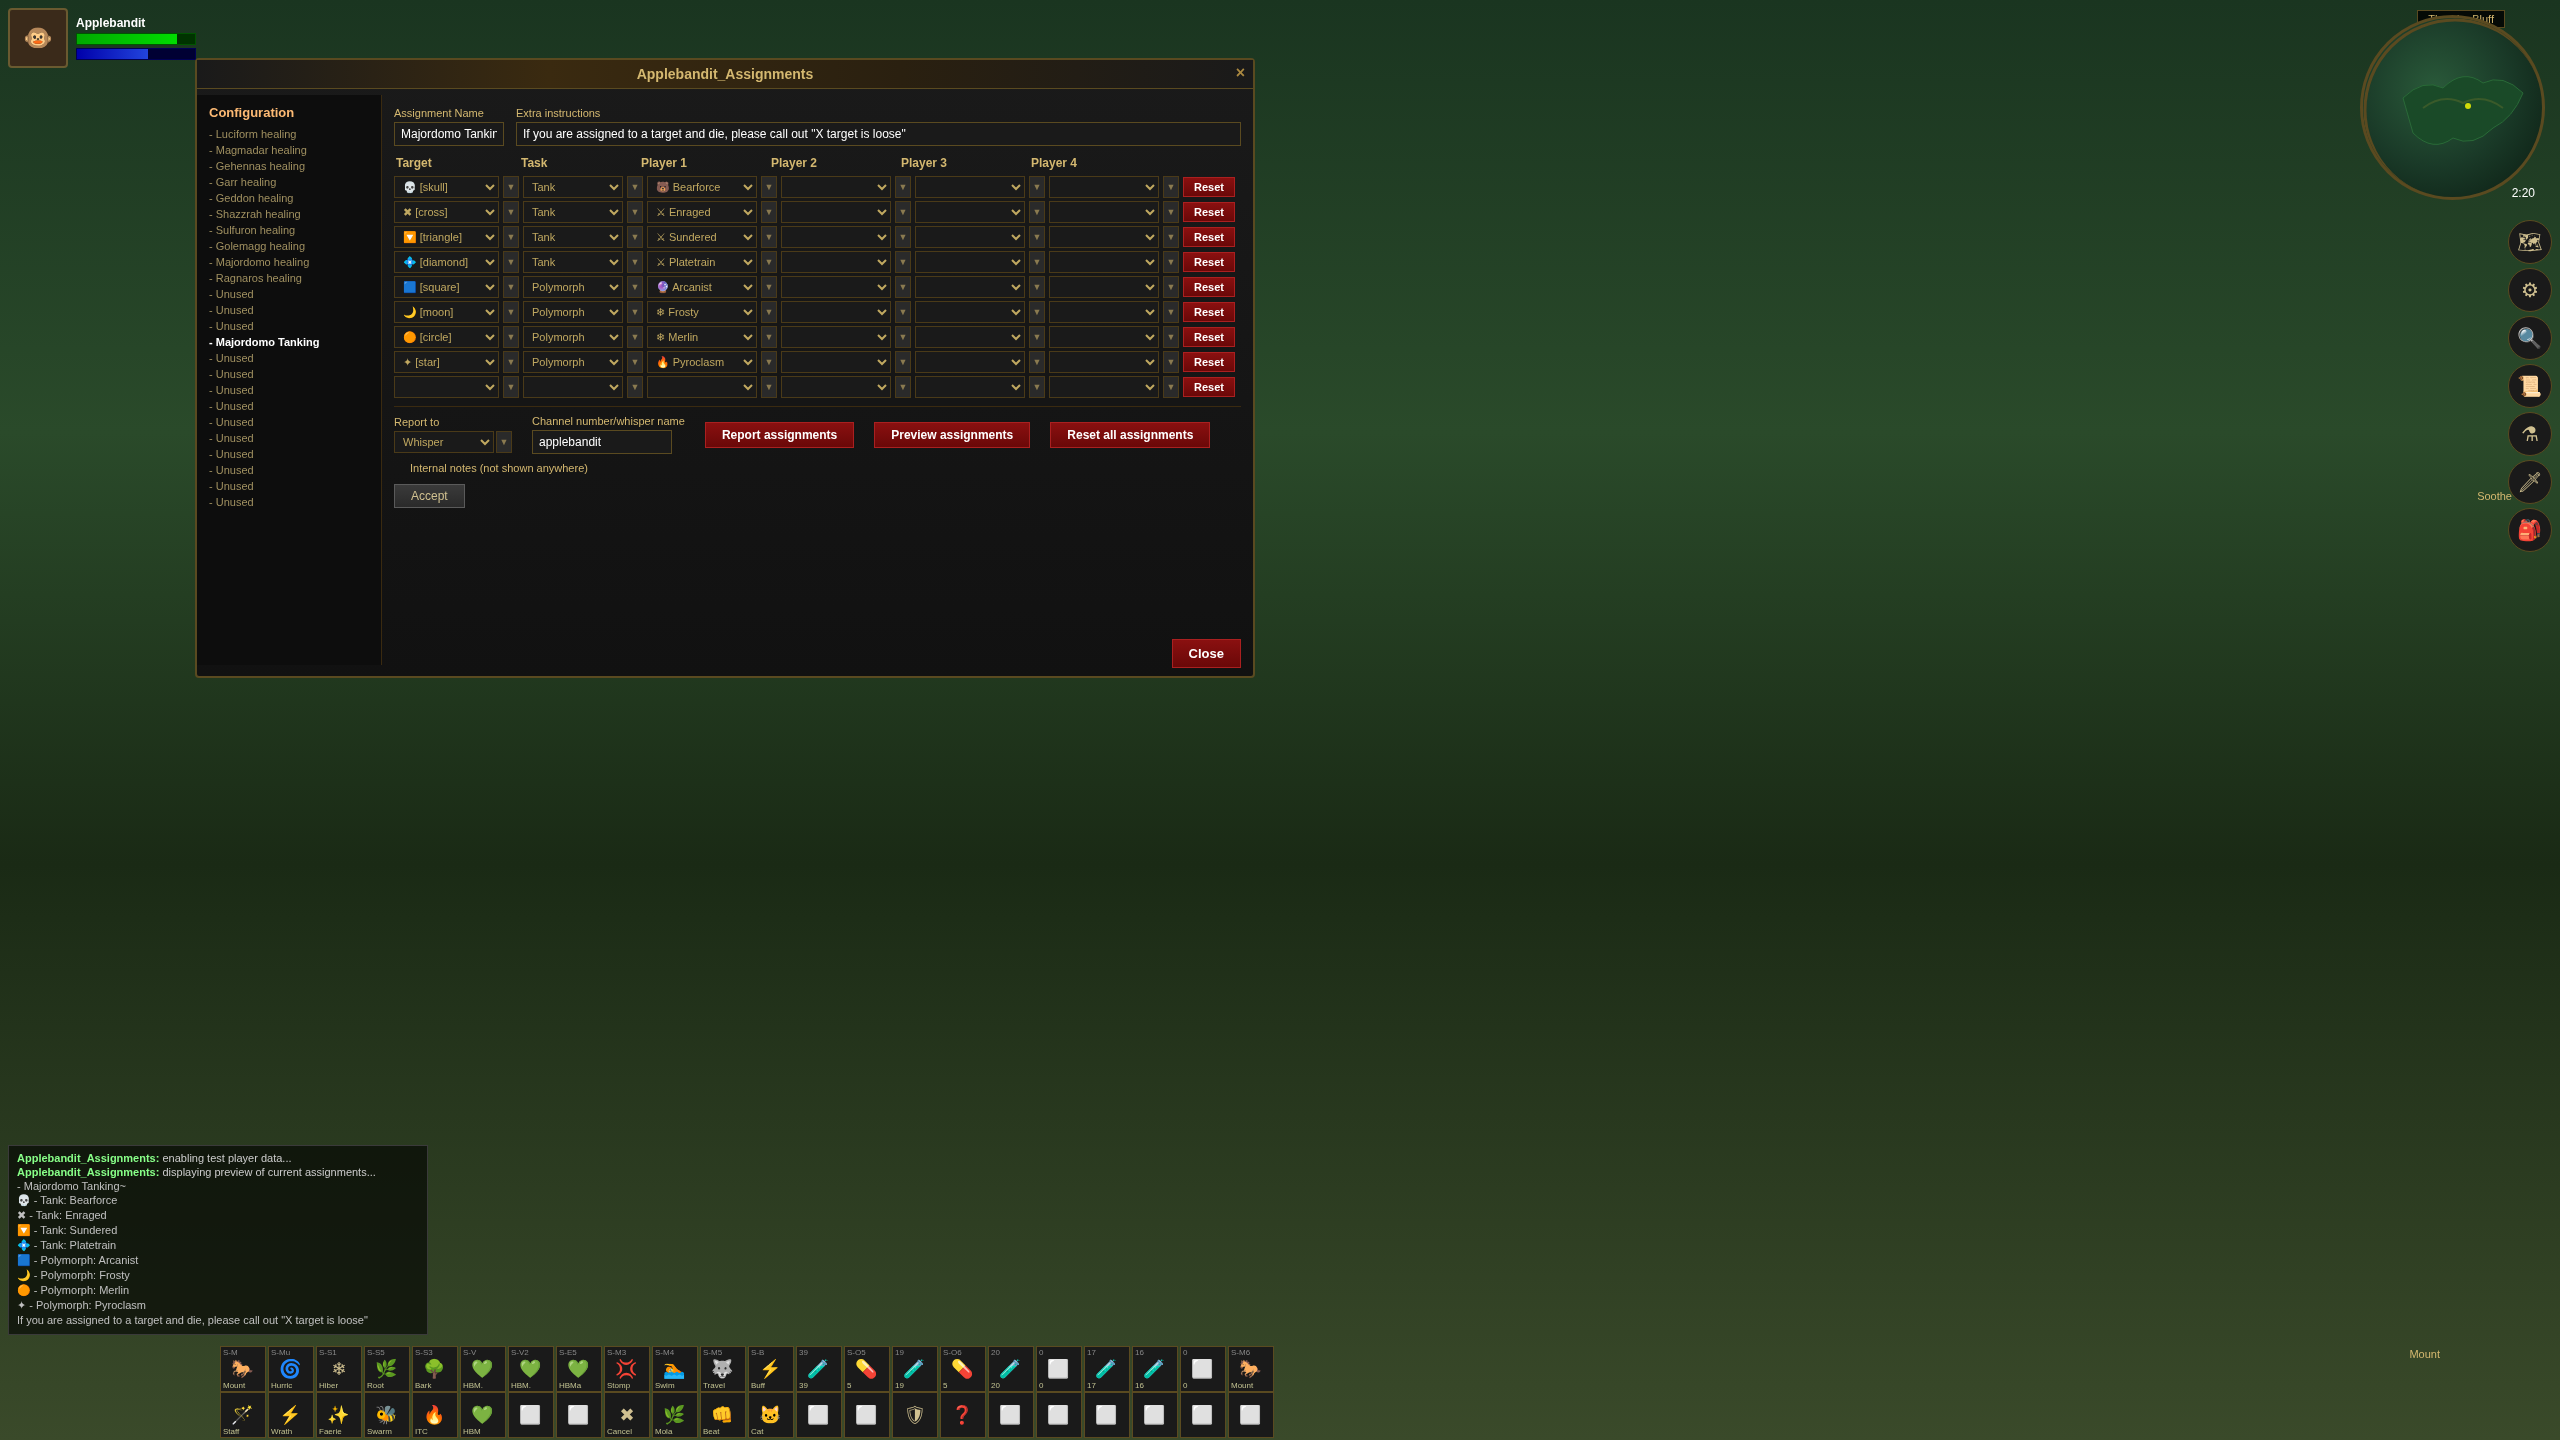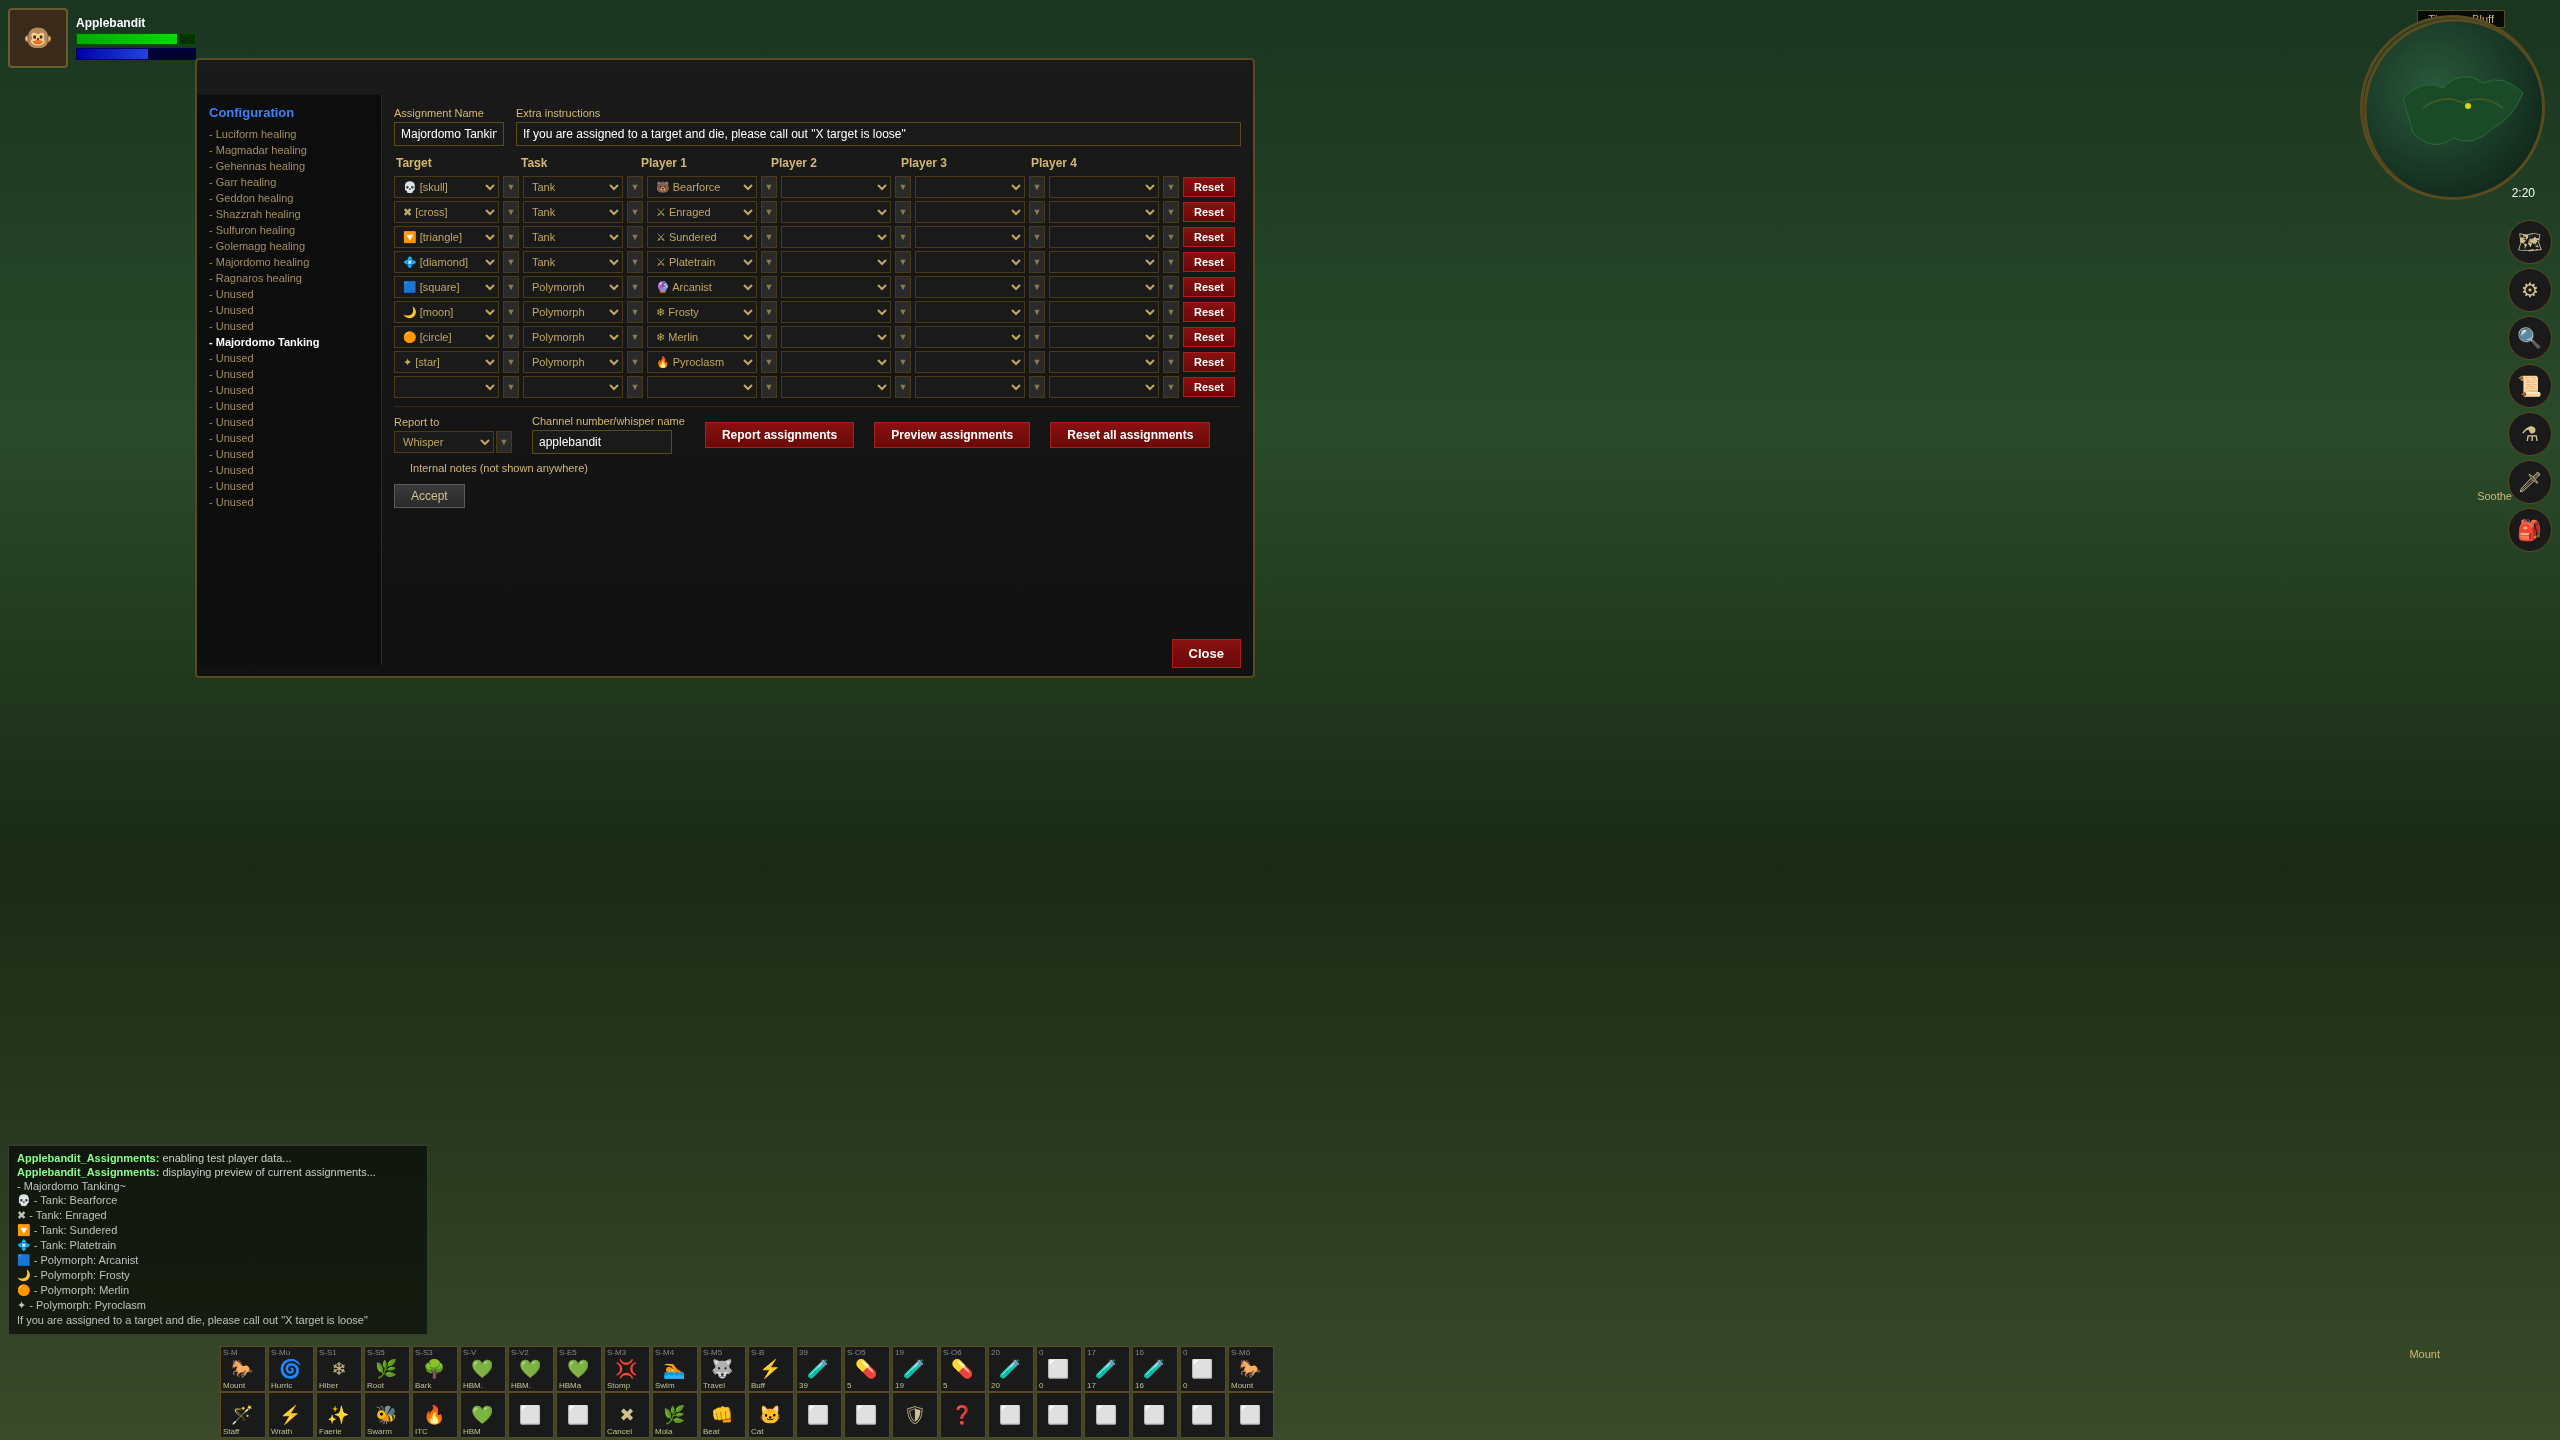--- a/index.html
+++ b/index.html
@@ -110,21 +110,21 @@
       top: 35px;
       left: 0;
       width: 185px;
       height: 570px;
       background: #0d0d0d;
       border-right: 1px solid #3a2a10;
       padding: 8px 4px;
       overflow-y: auto;
     }
     .sidebar-header {
-      color: #3b82f6;
+      color: #fdba74;
       font-size: 13px;
       font-weight: bold;
       padding: 2px 8px;
       margin-bottom: 4px;
     }
     .sidebar-item {
       padding: 2px 8px;
       color: #a09060;
       font-size: 11px;
       cursor: pointer;
@@ -476,20 +476,24 @@
   <div class="right-icon">⚙</div>
   <div class="right-icon">🔍</div>
   <div class="right-icon">📜</div>
   <div class="right-icon">⚗</div>
   <div class="right-icon">🗡</div>
   <div class="right-icon">🎒</div>
 </div>
 <div class="soothe-label">Soothe</div>
 
 <div class="main-window">
+  <div class="window-title-bar">
+    <span>Applebandit_Assignments</span>
+    <span class="window-close">×</span>
+  </div>
 
   <div class="sidebar">
     <div class="sidebar-header">Configuration</div>
     <div id="sidebar-items-container">
         <div class="sidebar-item">- Luciform healing</div>
         <div class="sidebar-item">- Magmadar healing</div>
         <div class="sidebar-item">- Gehennas healing</div>
         <div class="sidebar-item">- Garr healing</div>
         <div class="sidebar-item">- Geddon healing</div>
         <div class="sidebar-item">- Shazzrah healing</div>

